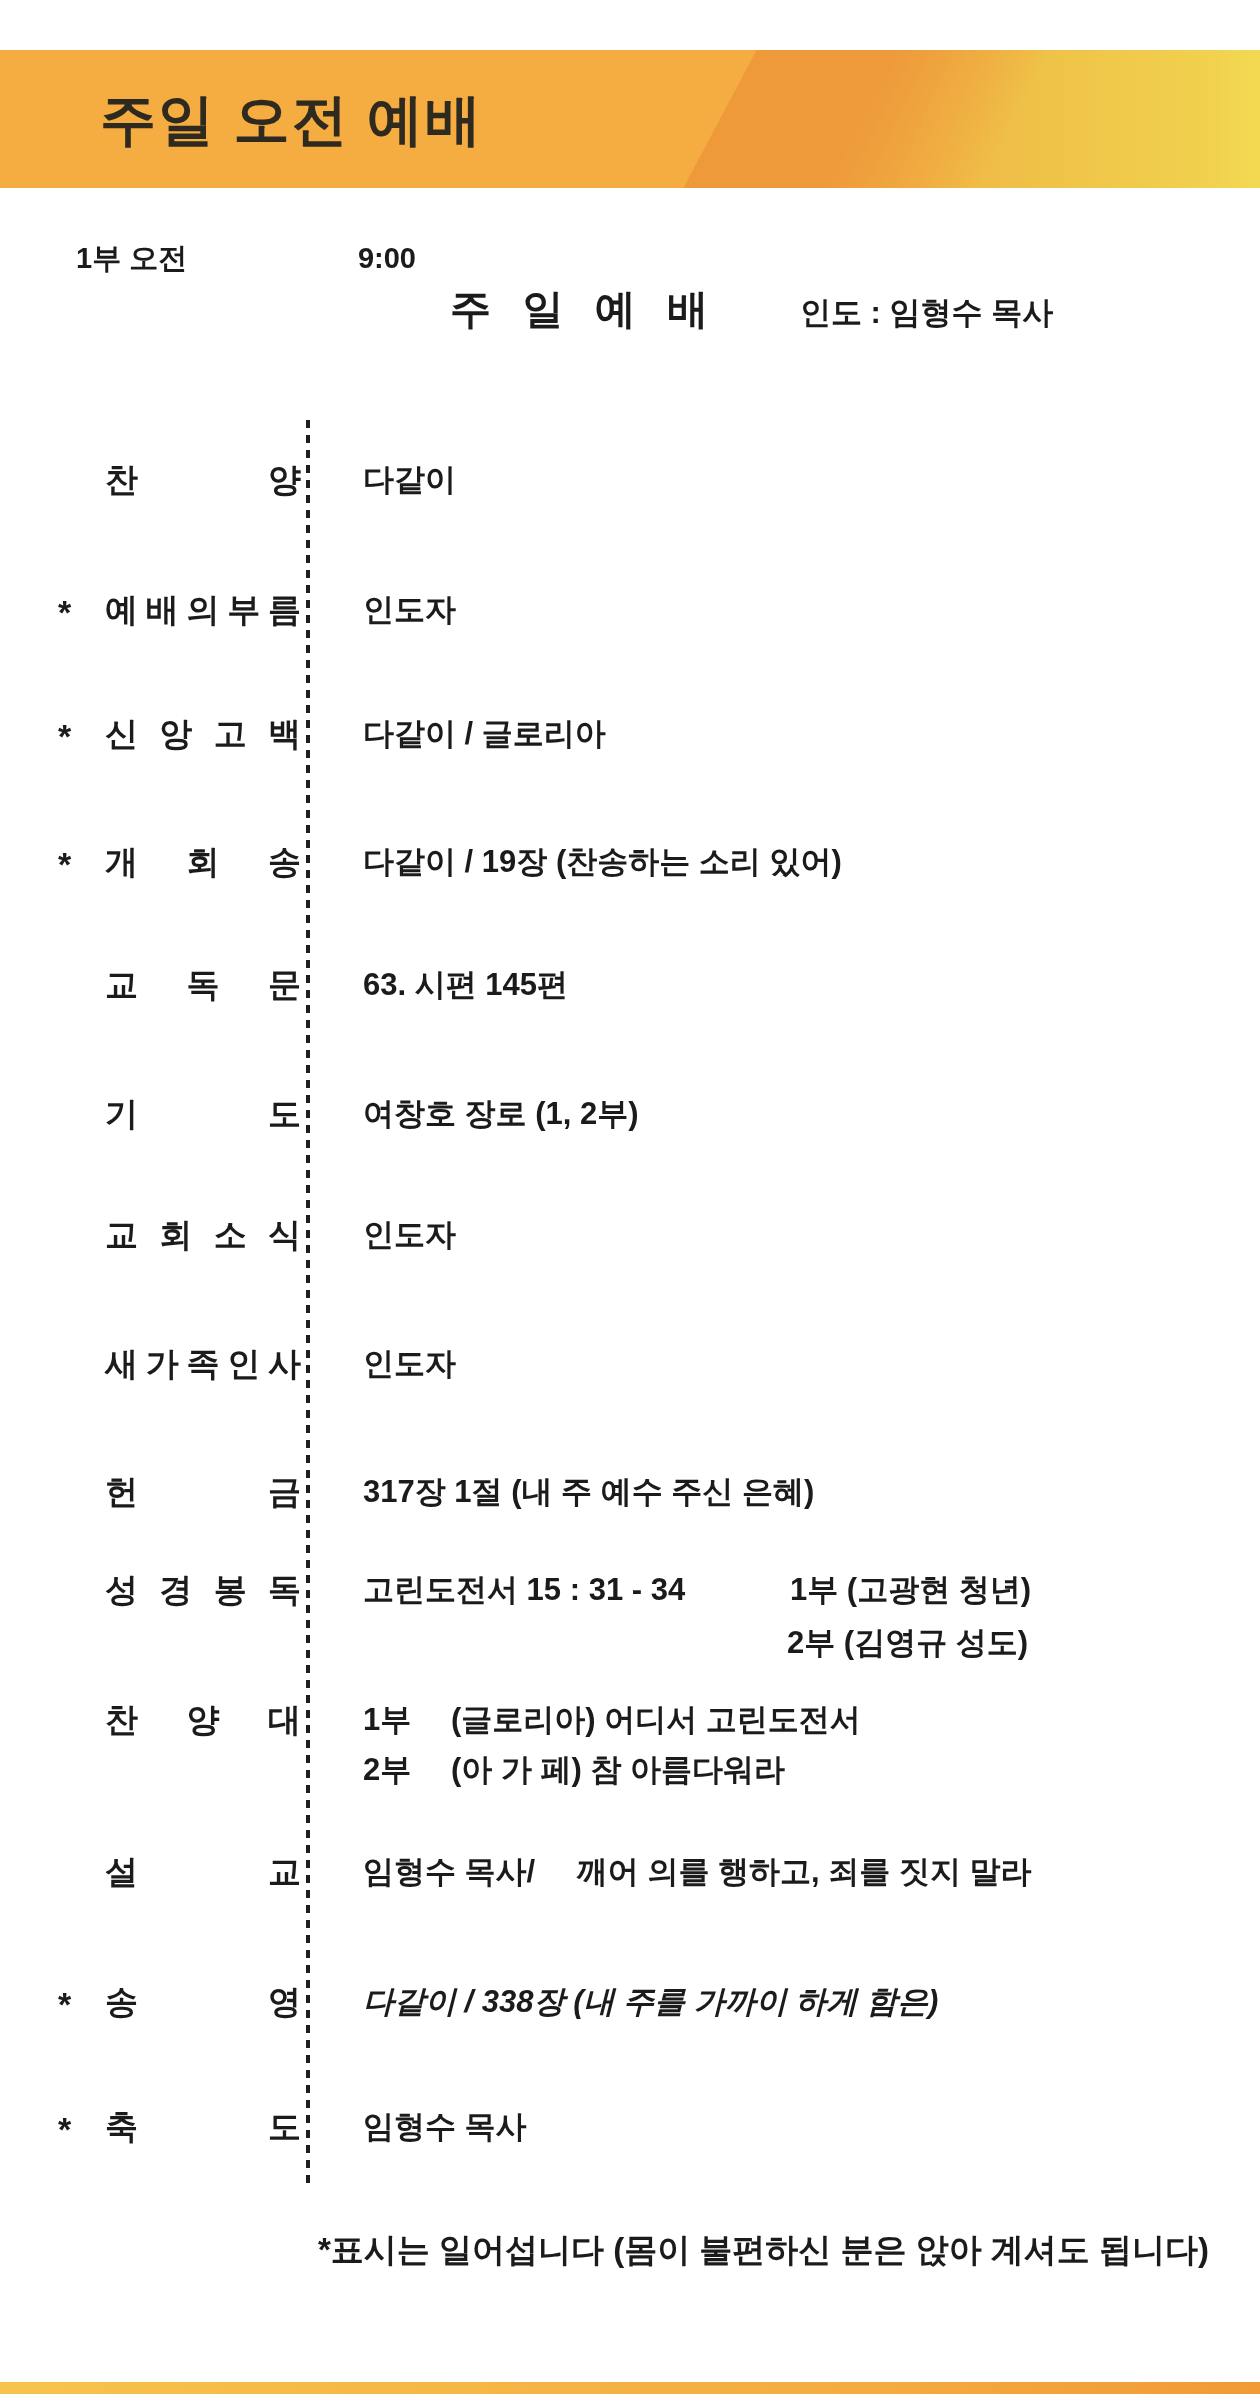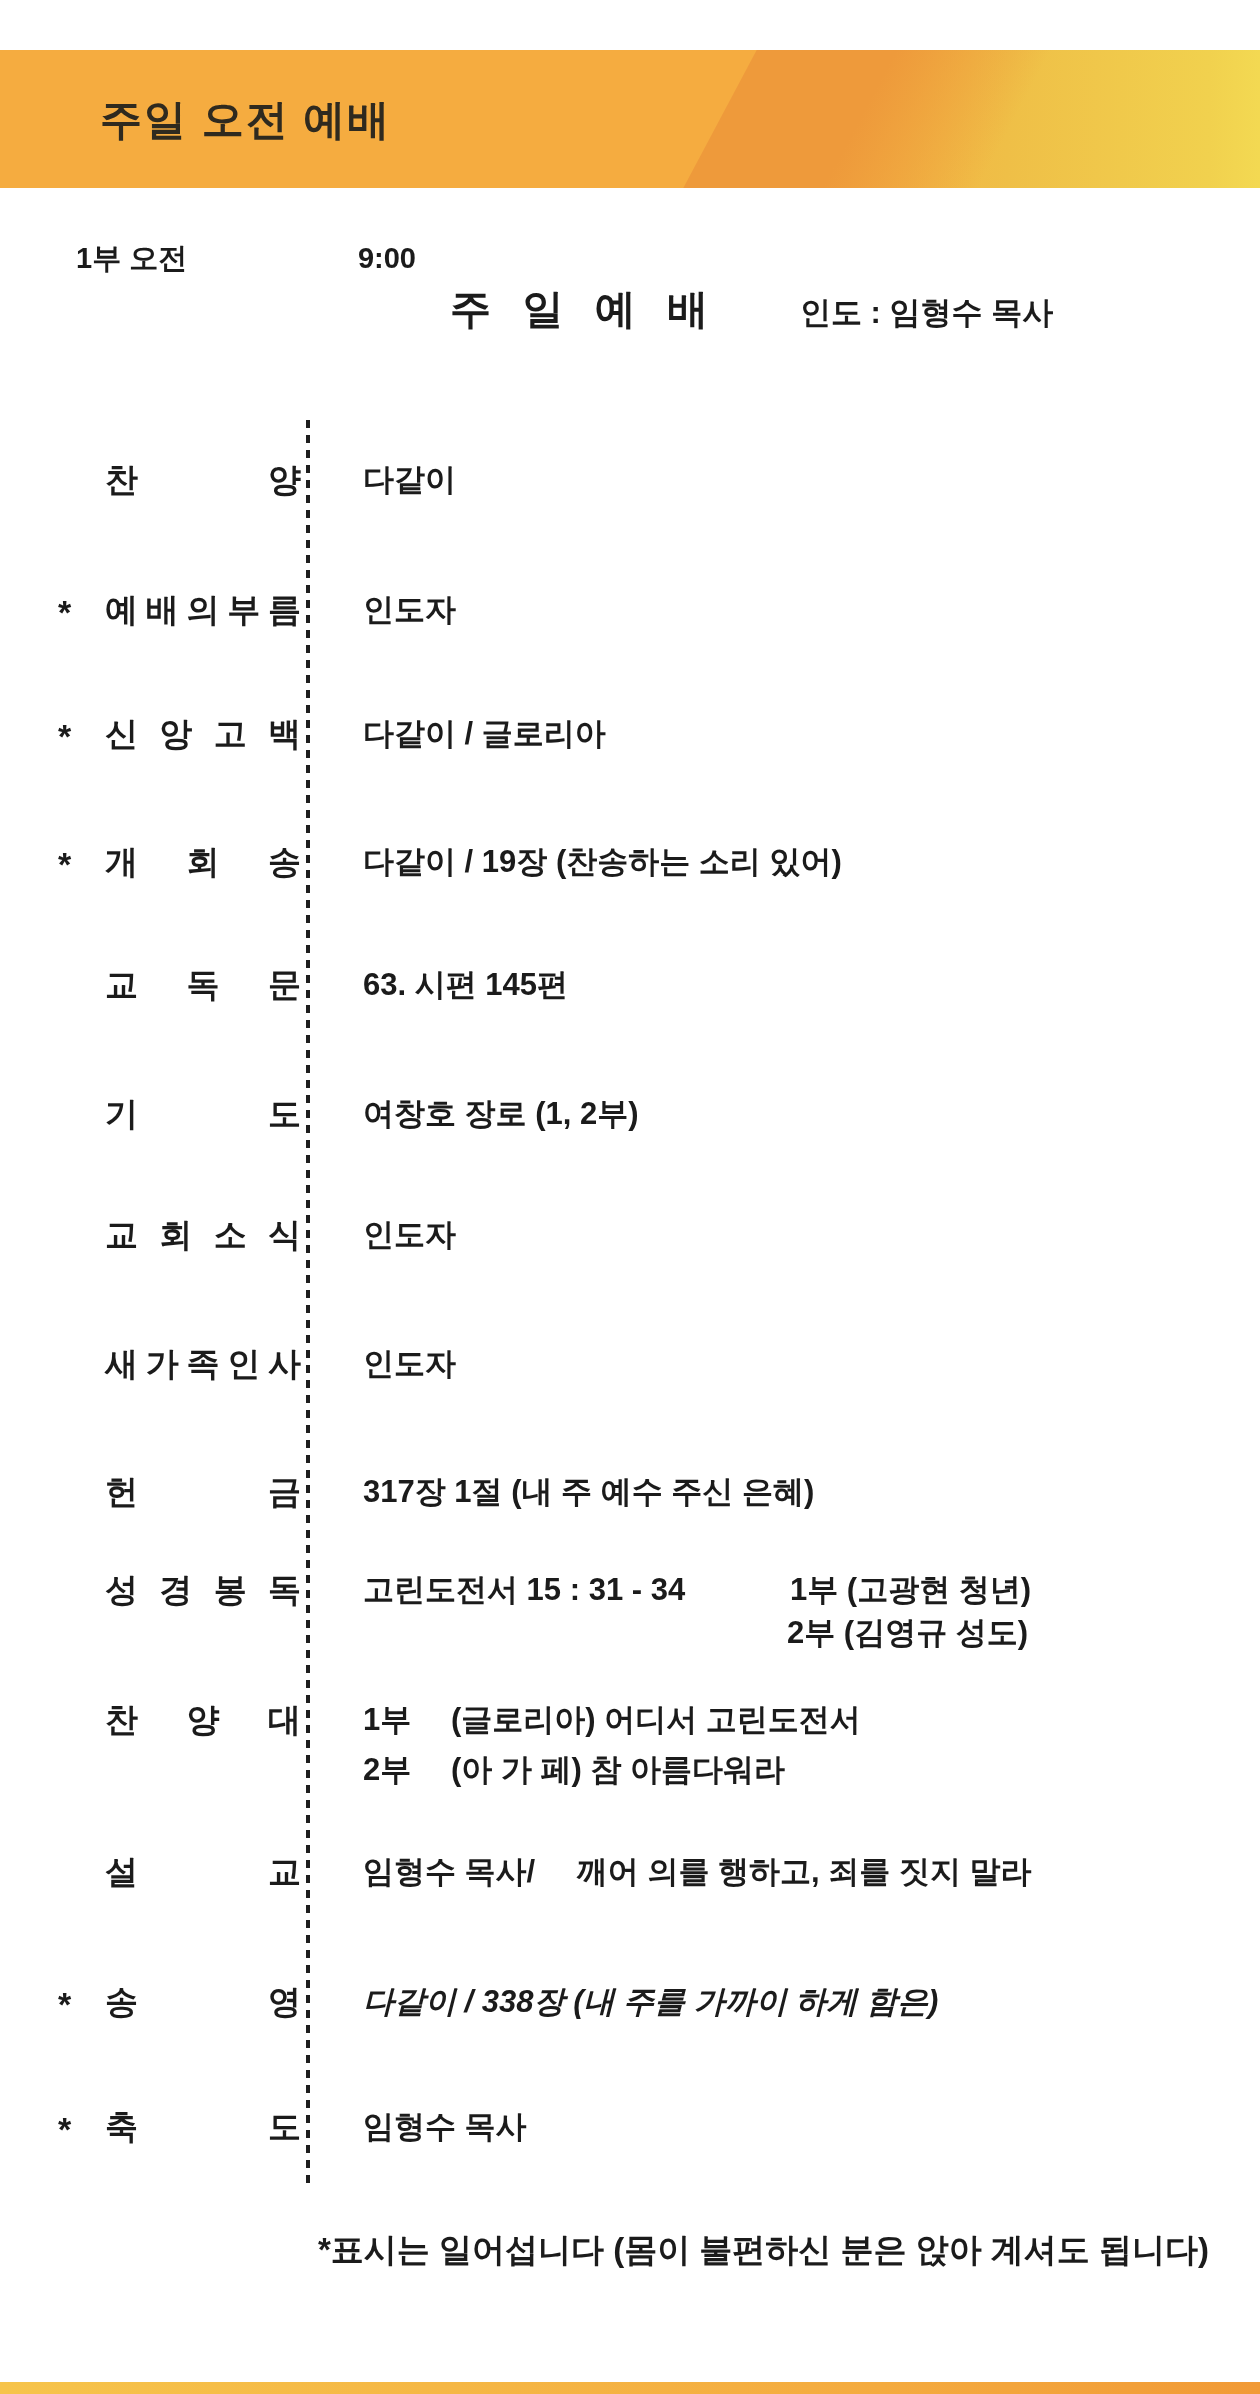--- a/index.html
+++ b/index.html
@@ -12,21 +12,21 @@
     position:absolute;left:0;top:50px;width:1260px;height:138px;overflow:hidden;
     background:linear-gradient(90deg,#F5AC40 0%,#F5AC40 62%,#EFBF47 80%,#F1D14E 96%,#F3D952 100%);
   }
   .banner-band{
     position:absolute;left:720px;top:-12px;height:162px;width:310px;
     transform:skewX(-28deg);
     background:linear-gradient(90deg,#EE9A3B 0%,#EE9A3B 45%,rgba(238,154,59,0) 95%);
   }
   .banner-title{
     position:absolute;left:100px;top:0;height:138px;line-height:140px;
-    font-size:42px;font-weight:800;color:#2f2a1f;letter-spacing:2px;
+    font-size:56px;font-weight:800;color:#2f2a1f;letter-spacing:2px;
   }
   .times{
     position:absolute;left:76px;top:238px;width:340px;
     font-size:29px;font-weight:600;
   }
   .time-row{display:flex;justify-content:space-between;height:57px;line-height:40px;}
   .worship-title{
     position:absolute;left:450px;top:282px;
     font-size:41px;font-weight:800;letter-spacing:10px;white-space:pre;
   }
@@ -163,21 +163,21 @@
       </div>
       <div class="content"><div class="content-line" style="top: 0px;"><span class="seg">317장 1절 (내 주 예수 주신 은혜)</span></div></div>
     </div>
     <div class="row" style="top: 1568px;">
       <div class="label">
         <span>성</span>
         <span>경</span>
         <span>봉</span>
         <span>독</span>
       </div>
-      <div class="content"><div class="content-line" style="top: 0px;"><span class="seg">고린도전서 15 : 31 - 34</span><span class="seg abs" style="left: 427px;">1부 (고광현 청년)</span></div><div class="content-line" style="top: 43px;"><span class="seg abs" style="left: 424px;">2부 (김영규 성도)</span></div></div>
+      <div class="content"><div class="content-line" style="top: 0px;"><span class="seg">고린도전서 15 : 31 - 34</span><span class="seg abs" style="left: 427px;">1부 (고광현 청년)</span></div><div class="content-line" style="top: 53px;"><span class="seg abs" style="left: 424px;">2부 (김영규 성도)</span></div></div>
     </div>
     <div class="row" style="top: 1698px;">
       <div class="label">
         <span>찬</span>
         <span>양</span>
         <span>대</span>
       </div>
       <div class="content"><div class="content-line" style="top: 0px;"><span class="seg">1부</span><span class="seg abs" style="left: 88px;">(글로리아) 어디서 고린도전서</span></div><div class="content-line" style="top: 50px;"><span class="seg">2부</span><span class="seg abs" style="left: 88px;">(아 가 페) 참 아름다워라</span></div></div>
     </div>
     <div class="row" style="top: 1850px;">

